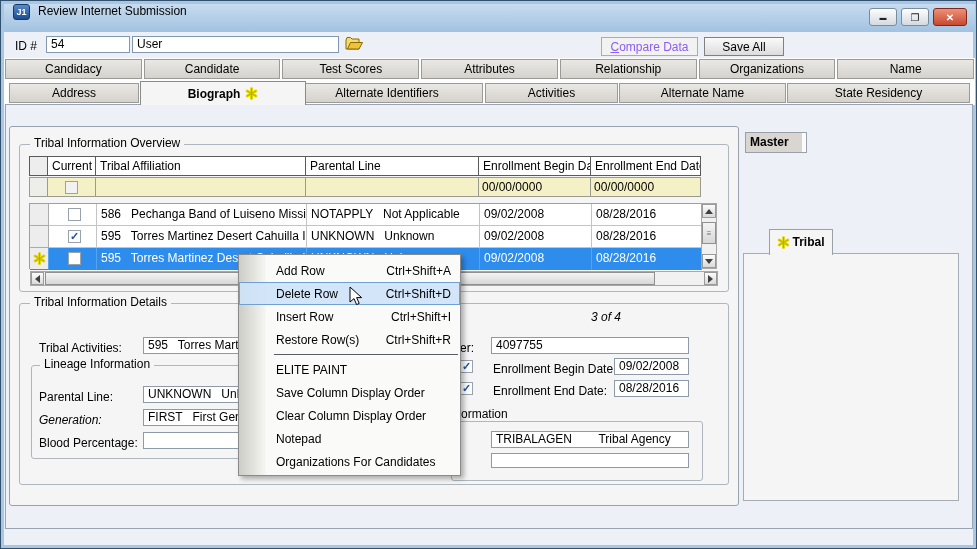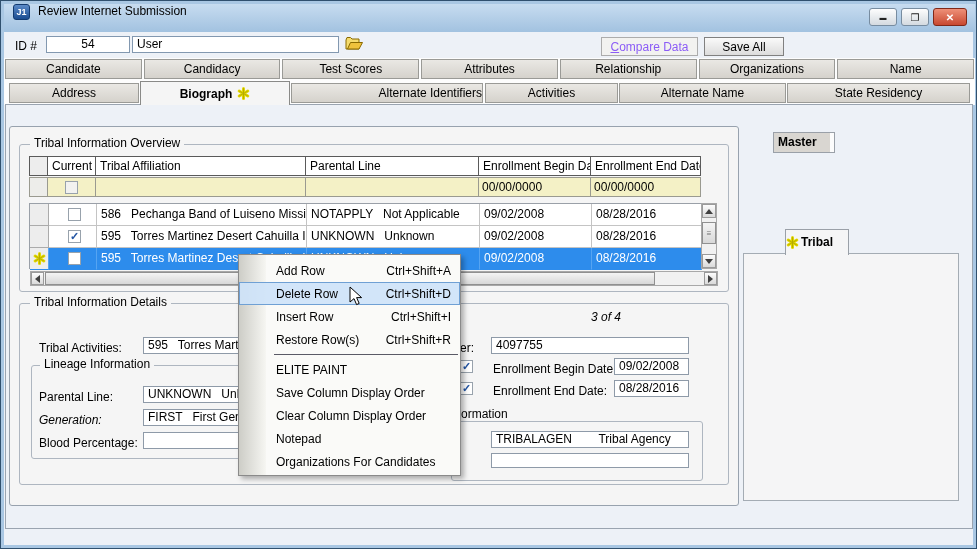--- a/index.html
+++ b/index.html
@@ -94,22 +94,22 @@
   .lbl { position:absolute; white-space:pre; }
   .dfield { position:absolute; background:#fff; border:1px solid #8E9AA8; padding:1px 4px;
     line-height:13px; white-space:pre; overflow:hidden; }
   .pos-ind { font-style:italic; }
 
   
   .side-tab { position:absolute; left:744px; width:62px; background:#D9D6D1;
     border:1px solid #9AA0A8; box-shadow: inset -4px 0 0 #FCFCFC;
     font-weight:bold; display:flex; align-items:center; padding-left:4px; gap:2px;
     white-space:pre-line; line-height:13px; }
-  .side-tab.active { left:784px; width:64px; background:#F5F5F6; box-shadow:none;
-    border-bottom:none; z-index:3; padding-left:0; }
+  .side-tab.active { left:768px; width:64px; background:#F5F5F6; box-shadow:none;
+    border-bottom:none; z-index:3; justify-content:center; padding-left:0; }
   .side-panel { left:742px; top:252px; width:216px; height:248px;
     background:#F5F5F6; border:1px solid #A4ACB4; z-index:1; }
 
   
   .ctxmenu { left:237px; top:253px; width:223px; height:222px; background:#FAFAF8;
     border:1px solid #8A8A8A; box-shadow:3px 3px 5px rgba(0,0,0,0.3); z-index:10; padding-top:4px;}
   .ctx-strip { position:absolute; left:0; top:0; bottom:0; width:27px;
     background:linear-gradient(90deg,#CDCDC7,#F6F6F2); }
   .mi { position:relative; height:23px; display:flex; align-items:center;
     justify-content:space-between; padding:0 9px 0 37px; }
@@ -150,52 +150,52 @@
       </div>
     <div class="wbtn">
         <span class="glyph-max"></span>
       </div>
     <div class="wbtn close">
         <span class="glyph-close"></span>
       </div>
   </div>
 
   <div class="abs" style="left:14px; top:38px;">ID #</div>
-  <div class="abs field" style="left:45px; top:35px; width:84px; height:17px; text-align:center;">54</div>
+  <div class="abs field" style="left:45px; top:35px; width:84px; height:17px; text-align:left;">54</div>
   <div class="abs field" style="left:131px; top:35px; width:207px; height:17px;">User</div>
   <svg class="abs" style="left:344px; top:35px;" width="19" height="15">
     <path d="M1,4 L1,13 L14,13 L14,3 L7,3 L5.5,1.5 L2,1.5 Z" fill="#F5DC6E" stroke="#8A6A00" stroke-width="1"></path>
     <path d="M2.5,13 L5.5,6.5 L17.5,6.5 L14,13 Z" fill="#EFC23C" stroke="#8A6A00" stroke-width="1"></path>
   </svg>
   <div class="abs btn disabled" style="left:600px; top:36px; width:97px; height:19px;">
     <span><span class="u">C</span><span>ompare Data</span></span>
   </div>
   <div class="abs btn" style="left:703px; top:36px; width:80px; height:19px;">Save All</div>
 
   <div class="abs tabs1">
+    <div class="tab1">Candidacy</div>
     <div class="tab1">Candidate</div>
-    <div class="tab1">Candidacy</div>
     <div class="tab1">Test Scores</div>
     <div class="tab1">Attributes</div>
     <div class="tab1">Relationship</div>
     <div class="tab1">Organizations</div>
     <div class="tab1">Name</div>
   </div>
 
   <div class="abs tabs2">
     <div class="tab2" style="left:5px; width:130px;">
         <span>Address</span>
       </div>
-    <div class="tab2 active" style="left:136px; width:150px;">
+    <div class="tab2 active" style="left:136px; width:166px;">
       <span>Biograph</span>
       <svg class="ast" viewBox="0 0 13 13">
           <use href="#astg"></use>
         </svg>
     </div>
-    <div class="tab2" style="left:287px; width:192px;justify-content:flex-end;">
+    <div class="tab2" style="left:287px; width:192px;">
         <span>Alternate Identifiers</span>
       </div>
     <div class="tab2" style="left:481px; width:133px;">
         <span>Activities</span>
       </div>
     <div class="tab2" style="left:615px; width:167px;">
         <span>Alternate Name</span>
       </div>
     <div class="tab2" style="left:783px; width:183px;">
         <span>State Residency</span>
@@ -308,21 +308,21 @@
   <span class="cb white abs" style="left:459px; top:381px;">✓</span>
   <div class="lbl" style="left:492px; top:383px;">Enrollment End Date:</div>
   <div class="dfield" style="left:613px; top:379px; width:75px; height:17px;">08/28/2016</div>
 
   <div class="group" style="left:450px; top:420px; width:252px; height:60px;"></div>
   <div class="lbl" style="left:458px; top:406px; background:#F5F5F5; padding:0 2px;">ormation</div>
   <div class="dfield" style="left:490px; top:430px; width:198px; height:17px;">TRIBALAGEN        Tribal Agency</div>
   <div class="dfield" style="left:490px; top:452px; width:198px; height:15px;"></div>
 
   <div class="abs side-panel"></div>
-  <div class="side-tab" style="top:131px; height:21px;margin-left:28px;"><span>Master</span></div>
+  <div class="side-tab" style="top:131px; height:21px;"><span>Master</span></div>
   <div class="side-tab active" style="top:228px; height:26px;">
     <svg class="ast" viewBox="0 0 13 13">
         <use href="#astg"></use>
       </svg>
     <span>Tribal</span>
   </div>
 
   <div class="abs ctxmenu">
     <div class="ctx-strip"></div>
     <div class="mi">

